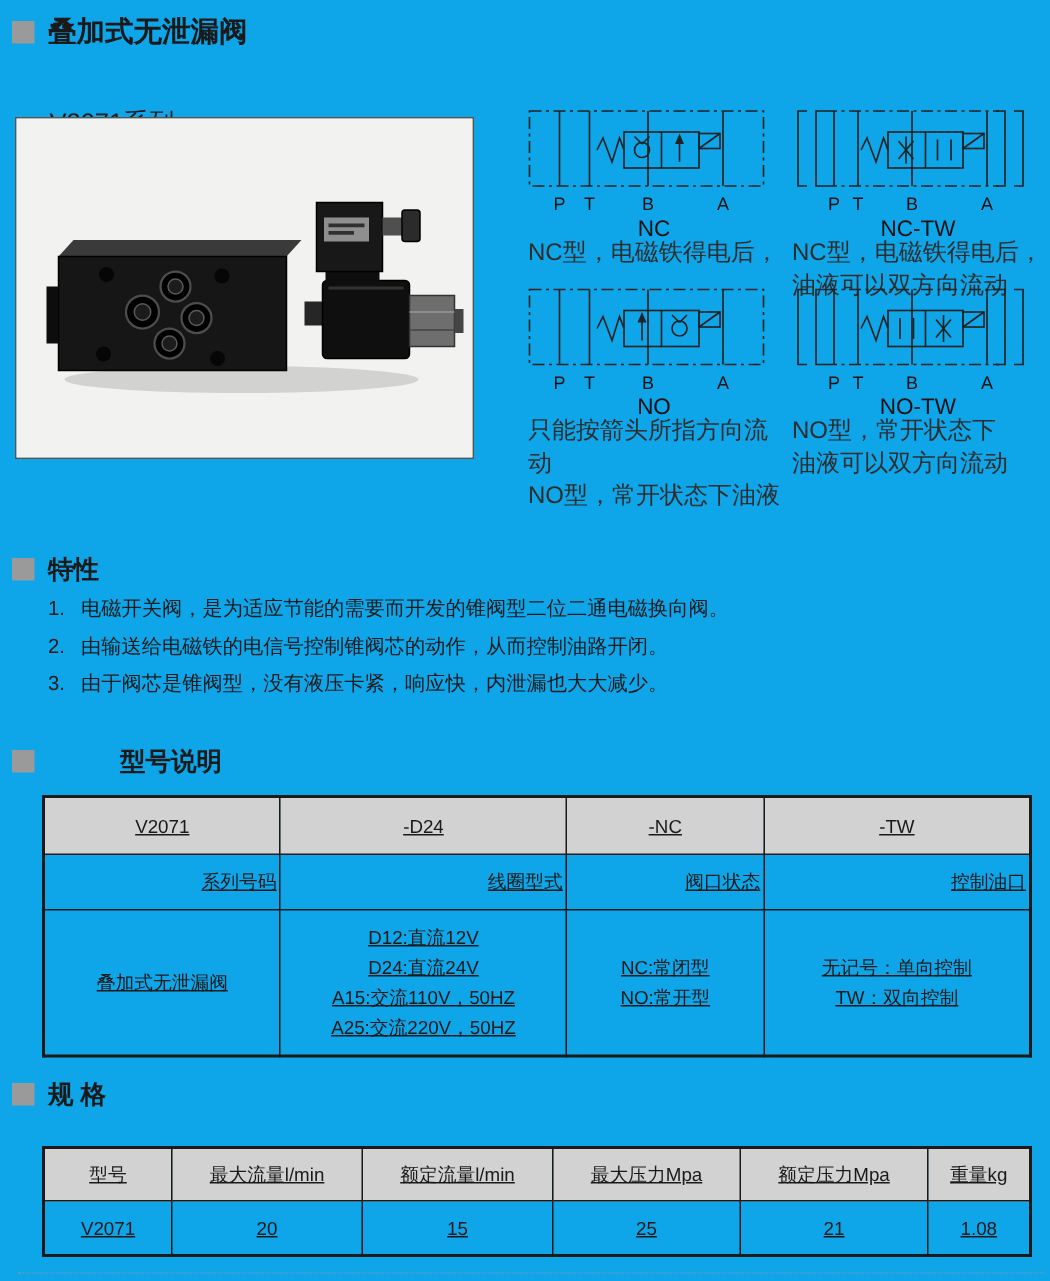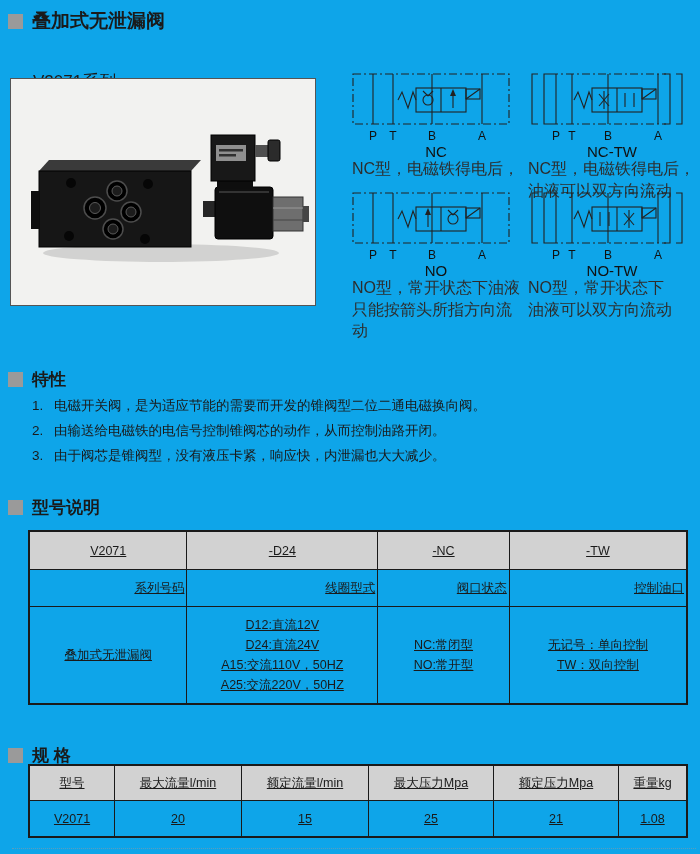--- a/index.html
+++ b/index.html
@@ -190,22 +190,22 @@
         <circle cx="105" cy="30" r="5" class="ln"></circle>
         <line x1="100" y1="21" x2="105" y2="26" class="ln"></line>
         <line x1="110" y1="21" x2="105" y2="26" class="ln"></line>
         <text x="25" y="70" text-anchor="middle" class="pt">P</text>
         <text x="45" y="70" text-anchor="middle" class="pt">T</text>
         <text x="84" y="70" text-anchor="middle" class="pt">B</text>
         <text x="134" y="70" text-anchor="middle" class="pt">A</text>
         <text x="88" y="87" text-anchor="middle" class="slabel">NO</text>
       </svg>
       <div class="sym-desc">
+        <div>只能按箭头所指方向流动</div>
         <div>NO型，常开状态下油液</div>
-        <div>只能按箭头所指方向流动</div>
       </div>
     </div>
 
     <div class="sym-cell sym">
       <svg width="172" height="90" viewBox="0 0 172 90">
         <line x1="26" y1="4" x2="142" y2="4" class="dashdot"></line>
         <line x1="26" y1="54" x2="142" y2="54" class="dashdot"></line>
         <polyline points="14,4 8,4 8,54 14,54" class="ln"></polyline>
         <polyline points="26,4 20,4 20,54 26,54" class="ln"></polyline>
         <polyline points="152,4 158,4 158,54 152,54" class="ln"></polyline>
@@ -249,21 +249,21 @@
     <div class="feat-item">
       <span class="feat-num">2.</span>
         <span>由输送给电磁铁的电信号控制锥阀芯的动作，从而控制油路开闭。</span>
     </div>
     <div class="feat-item">
       <span class="feat-num">3.</span>
         <span>由于阀芯是锥阀型，没有液压卡紧，响应快，内泄漏也大大减少。</span>
     </div>
   </div>
 
-  <div class="sec-head h17" style="left:8px;top:496px;">
+  <div class="sec-head h17" style="left:8px;top:496px;gap:48px;">
     <span class="bullet"></span>
     <span>型号说明</span>
   </div>
   <table class="dtable model-table">
     <colgroup>
         <col style="width:24%">
         <col style="width:29%">
         <col style="width:20%">
         <col style="width:27%">
       </colgroup>
@@ -293,21 +293,21 @@
         <div>NO:常开型</div>
       </td>
       <td class="cell-lines">
         <div>无记号：单向控制</div>
         <div>TW：双向控制</div>
       </td>
     </tr>
   </tbody>
     </table>
 
-  <div class="sec-head h17" style="left:8px;top:744px;">
+  <div class="sec-head h17" style="left:8px;top:718px;">
     <span class="bullet"></span>
     <span>规 格</span>
   </div>
   <table class="dtable spec-table">
     <colgroup>
         <col style="width:13%">
         <col style="width:19.3%">
         <col style="width:19.3%">
         <col style="width:19%">
         <col style="width:19%">

